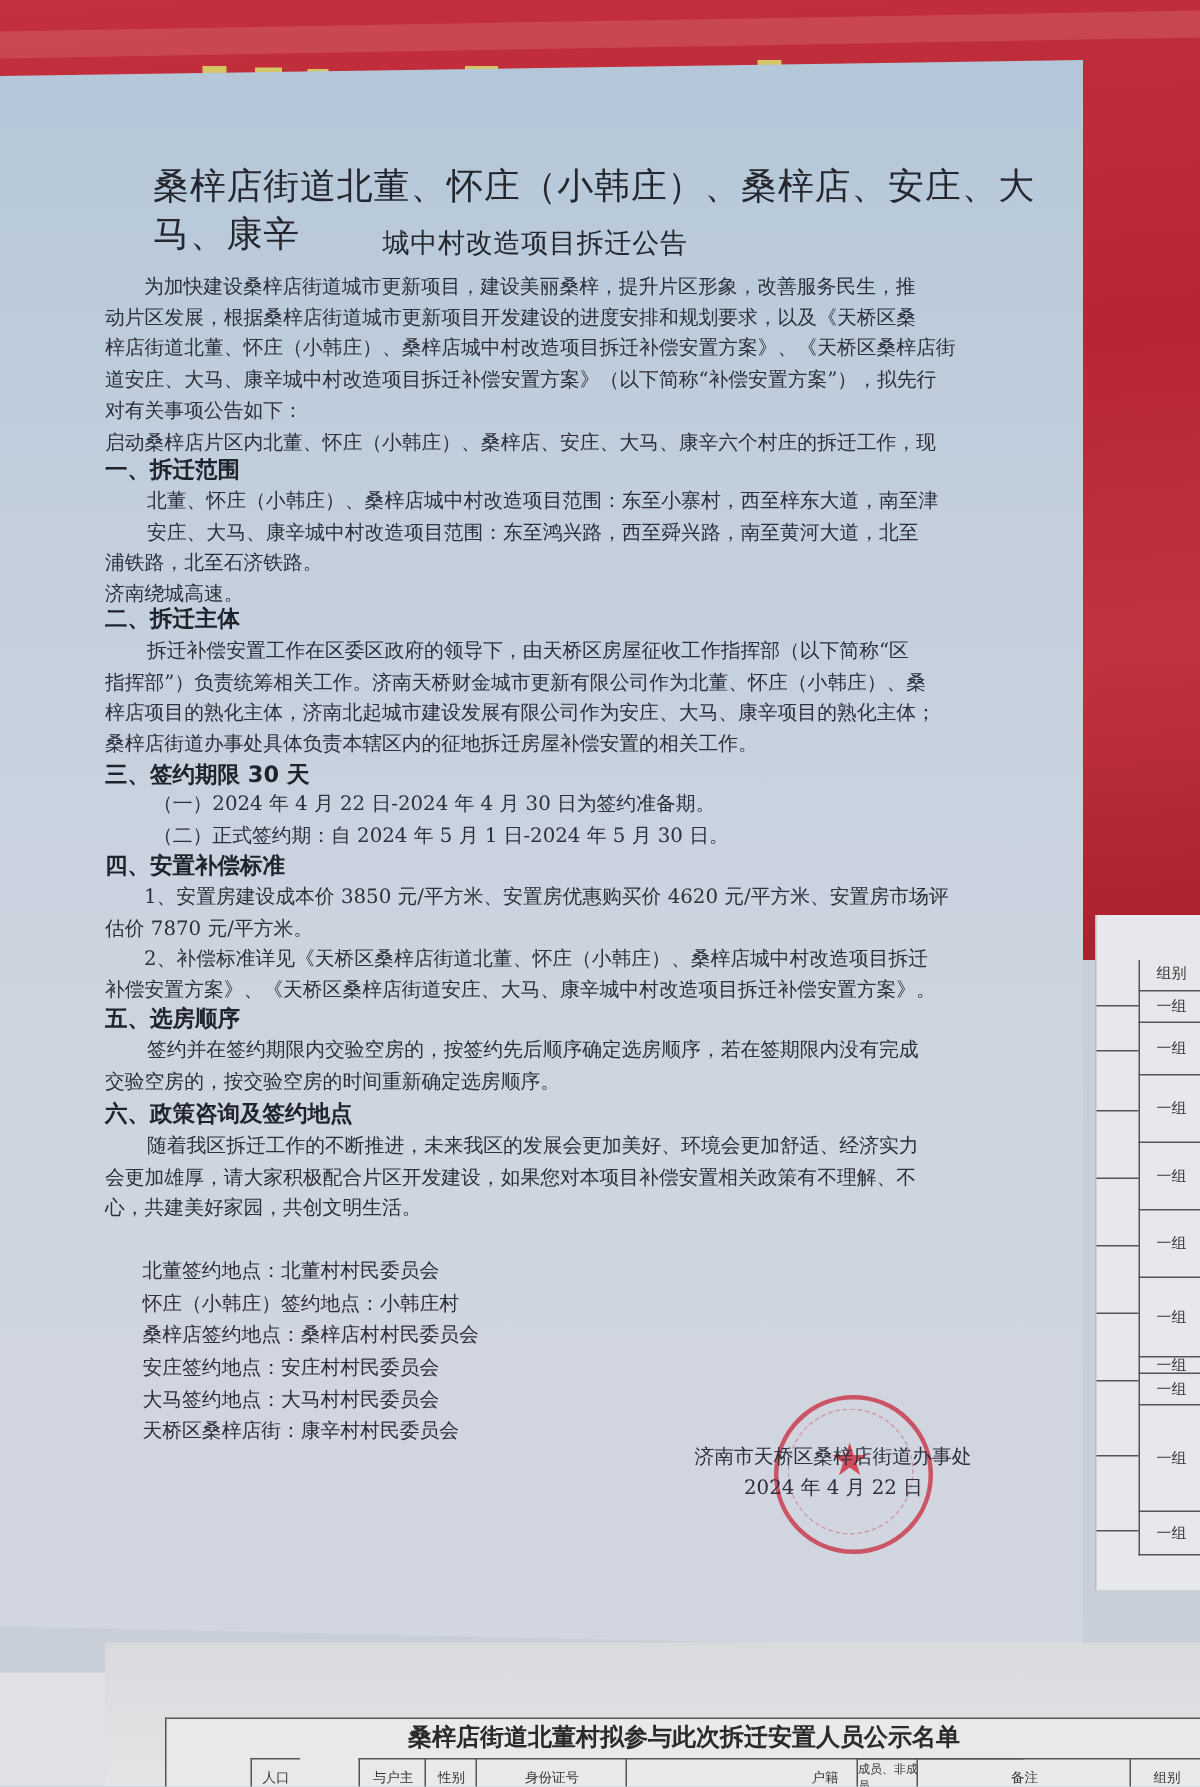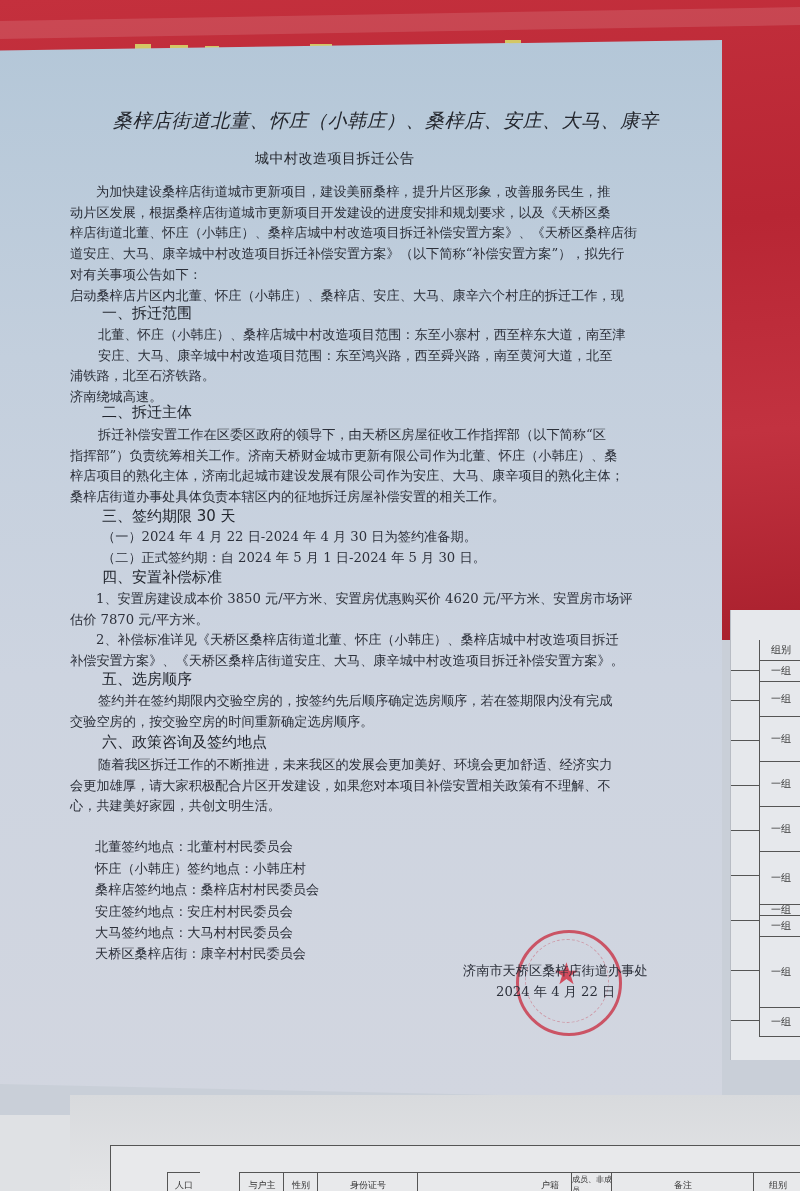--- a/index.html
+++ b/index.html
@@ -37,37 +37,37 @@
   .right-sheet .tick {
     position: absolute; left: 0; width: 28px; height: 1px; background: #555;
   }
   
   .paper {
     position: absolute; left: 0; top: 40px; width: 722px; height: 1060px;
     background: linear-gradient(180deg, #b4c7d8 0%, #c3cfdd 30%, #cdd4e0 60%, #d2d6e0 100%);
     clip-path: polygon(0 1%, 100% 0, 100% 100%, 0 98.5%);
   }
   .title {
-    position: absolute; left: 113px; top: 108px; width: 620px;
+    position: absolute; left: 102px; top: 108px; width: 620px;
     font-family: "DejaVu Sans", "Liberation Sans", sans-serif;
-    font-size: 19px; color: #24272e; letter-spacing: 0.5px; font-style: italic;
+    font-size: 24px; color: #24272e; letter-spacing: 0.5px;
   }
   .title2 {
     position: absolute; left: 255px; top: 150px;
     font-family: Liberation Sans, sans-serif;
-    font-size: 14px; color: #24272e; letter-spacing: 0.5px;
+    font-size: 18px; color: #24272e; letter-spacing: 0.5px;
   }
   .para {
     position: absolute; left: 70px; width: 620px;
     font-size: 13.2px; line-height: 20.7px; text-indent: 2em; color: #2c303a;
     text-align: justify;
   }
   .heading {
-    position: absolute; left: 70px; font-weight: normal; font-size: 15px;
-    color: #1f232b; font-family: "DejaVu Sans", "Liberation Sans", sans-serif; margin-left: 32px;
+    position: absolute; left: 70px; font-weight: bold; font-size: 15px;
+    color: #1f232b; font-family: "DejaVu Sans", "Liberation Sans", sans-serif;
   }
   .line {
     position: absolute; left: 95px; font-size: 13.2px; color: #2c303a;
   }
   .sig {
     position: absolute; font-size: 13.2px; color: #2c303a;
   }
   .seal {
     position: absolute; left: 516px; top: 930px; width: 100px; height: 100px;
     border: 3px solid rgba(200,40,60,0.75); border-radius: 50%;
@@ -208,20 +208,21 @@
   <div class="seal-inner"></div>
   <div class="seal-star">★</div>
 </div>
 
 <div class="sig" style="left:463px;top:962px">济南市天桥区桑梓店街道办事处</div>
 <div class="sig" style="left:496px;top:983px">2024 年 4 月 22 日</div>
 
 <div class="left-strip"></div>
 <div class="list-sheet">
   <div class="list-table">
+    <div class="list-title">桑梓店街道北董村拟参与此次拆迁安置人员公示名单</div>
     <div class="list-hdr" style="left:56px;width:32px">人口</div>
     <div class="list-hdr" style="left:128px;width:44px">与户主</div>
     <div class="list-hdr" style="left:172px;width:34px">性别</div>
     <div class="list-hdr" style="left:206px;width:100px">身份证号</div>
     <div class="list-hdr" style="left:306px;width:264px">户籍</div>
     <div class="list-hdr" style="left:460px;width:40px;font-size:8px">成员、非成员</div>
     <div class="list-hdr" style="left:500px;width:142px">备注</div>
     <div class="list-hdr" style="left:642px;width:48px">组别</div>
   </div>
 </div>

